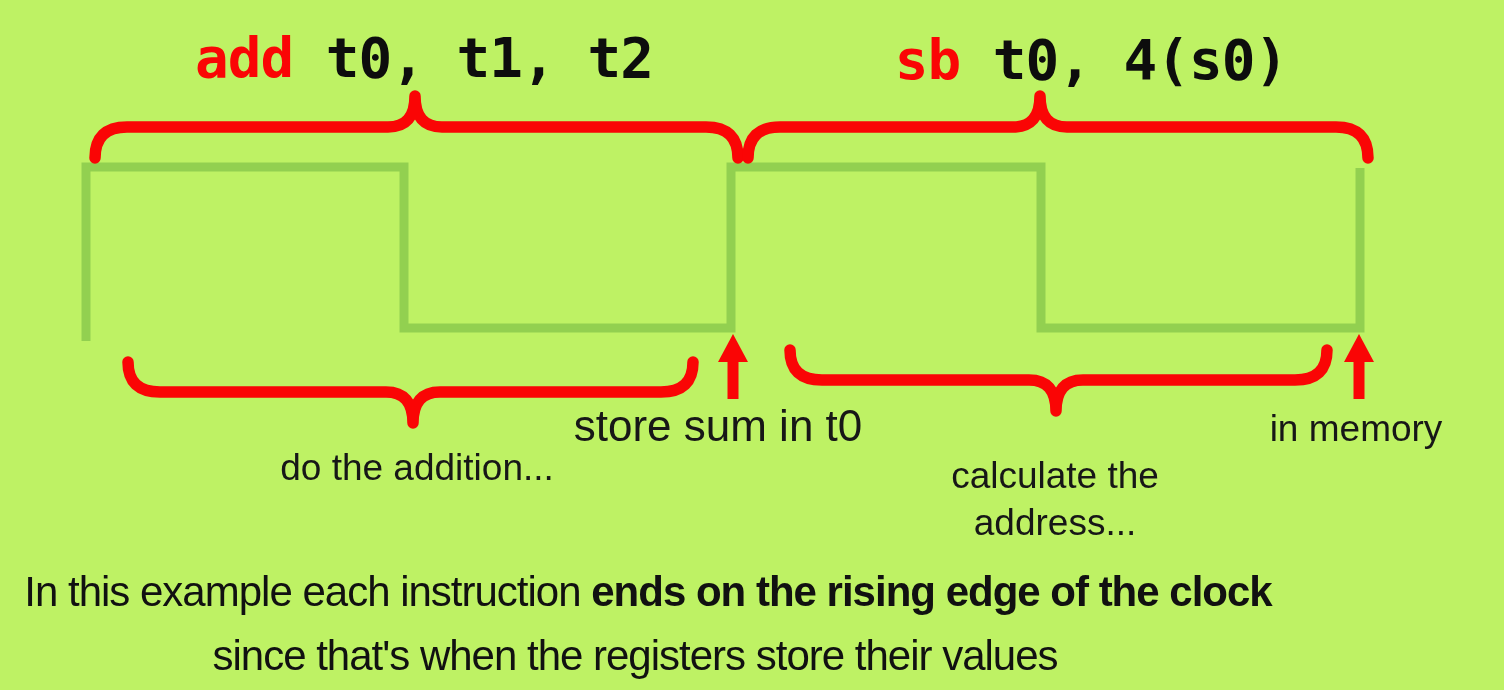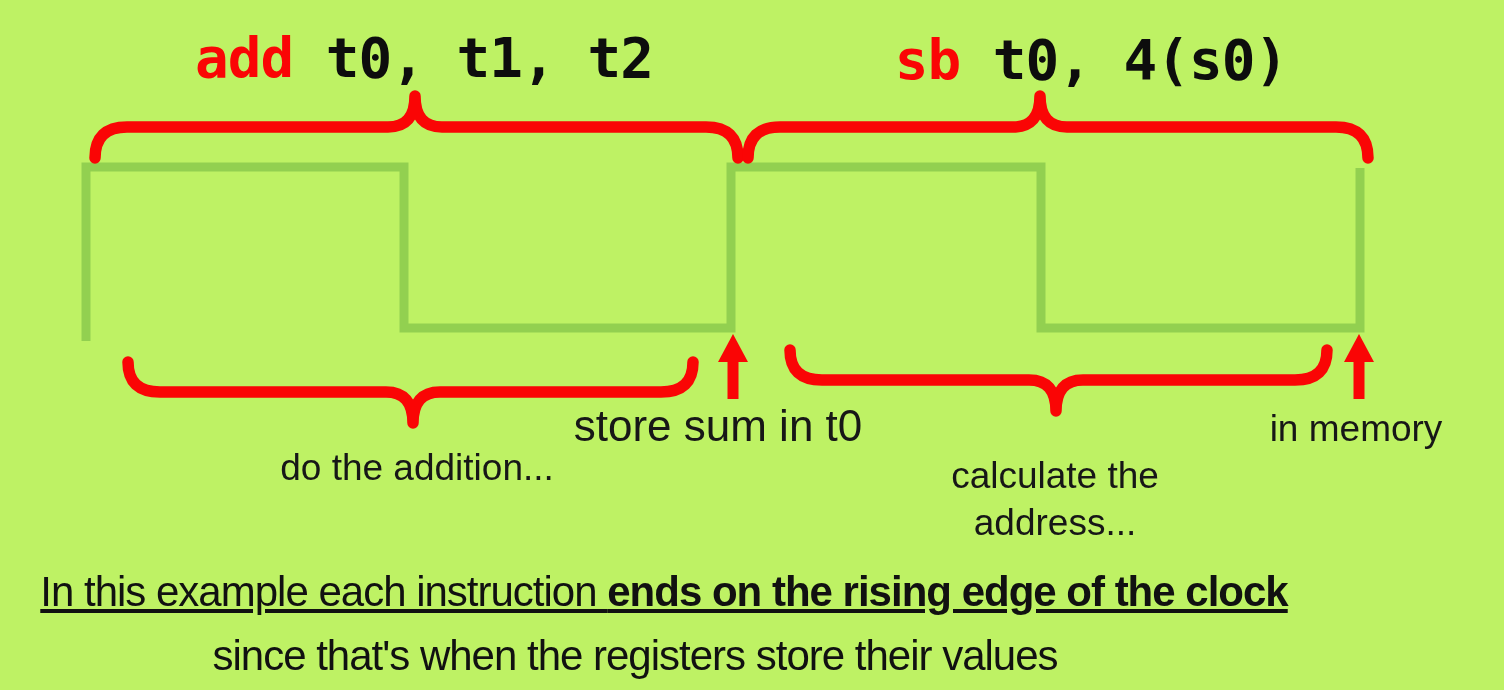--- a/index.html
+++ b/index.html
@@ -87,18 +87,18 @@
 
   <div class="lbl" style="left:1055px;top:452px;">
     <div>calculate the</div>
     <div>address...</div>
   </div>
 
   <div class="lbl" style="left:1356px;top:405px;">
     <div>in memory</div>
   </div>
 
-  <div class="caption" style="left:664px;top:567px;text-decoration:underline;">
+  <div class="caption" style="left:648px;top:567px;">
     <span>In this example each instruction </span><b>ends on the rising edge of the clock</b>
   </div>
   <div class="caption" style="left:635px;top:631px;">since that's when the registers store their values</div>
 
 </div>
 
 </body></html>

